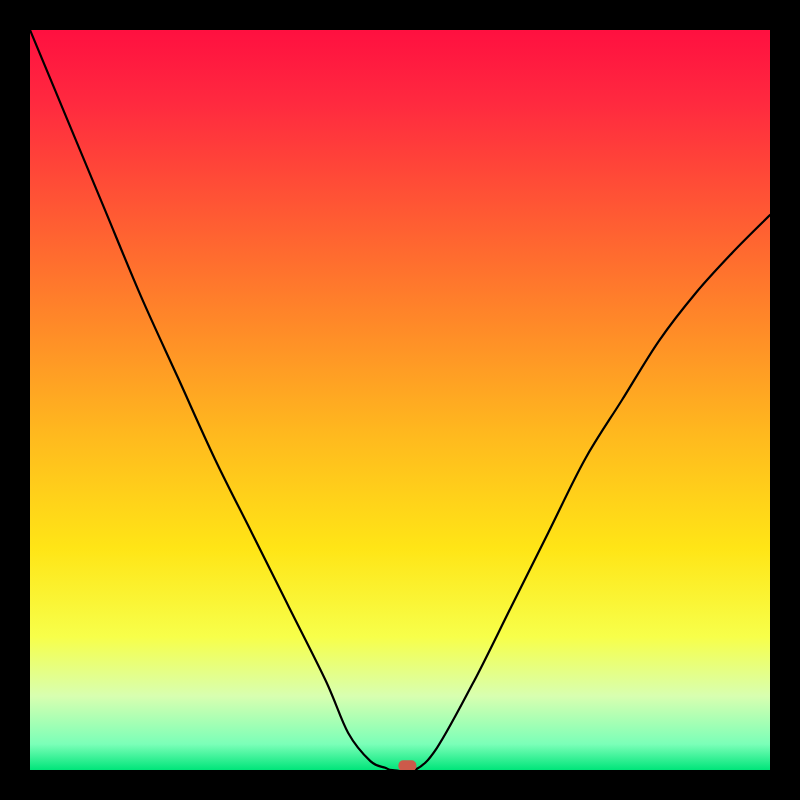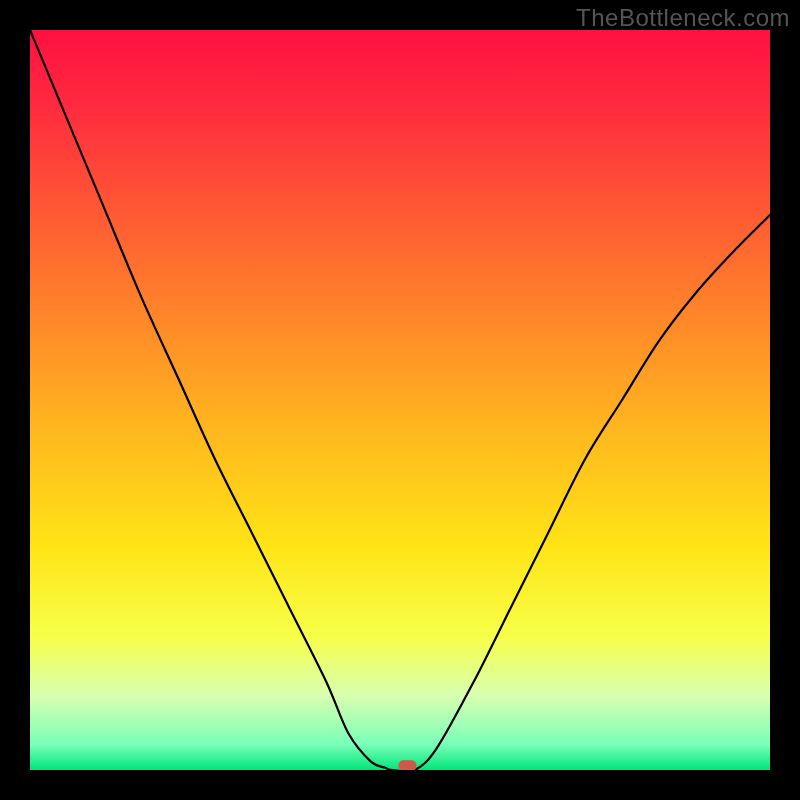--- a/index.html
+++ b/index.html
@@ -35,21 +35,20 @@
     height: 740px;
   }
   svg {
     display: block;
   }
 </style>
 </head>
 <body>
 
 <div class="frame">
-  <div class="watermark">TheBottleneck.com</div>
 
   <div class="plot">
     <svg id="chart-svg" width="740" height="740" viewBox="0 0 740 740" preserveAspectRatio="none">
       <defs>
         <linearGradient id="bg-grad" x1="0" y1="0" x2="0" y2="1">
             <stop offset="0%" stop-color="#ff1040"></stop>
             <stop offset="10%" stop-color="#ff2a3f"></stop>
             <stop offset="25%" stop-color="#ff5a33"></stop>
             <stop offset="40%" stop-color="#ff8a28"></stop>
             <stop offset="55.00000000000001%" stop-color="#ffba1e"></stop>

